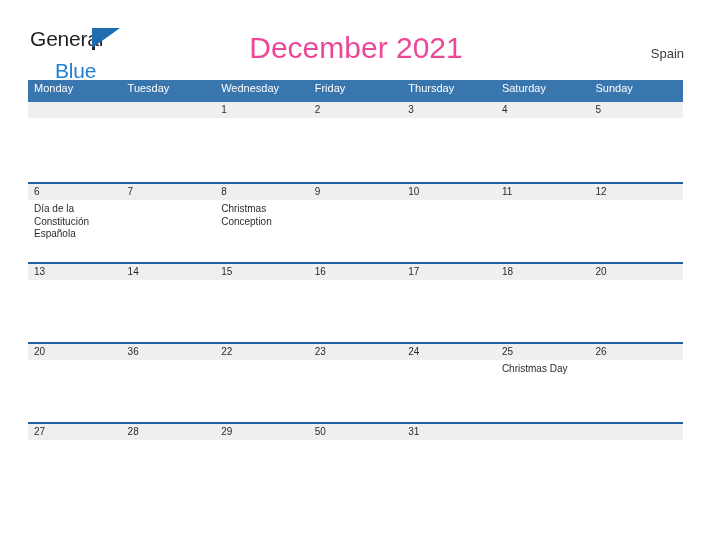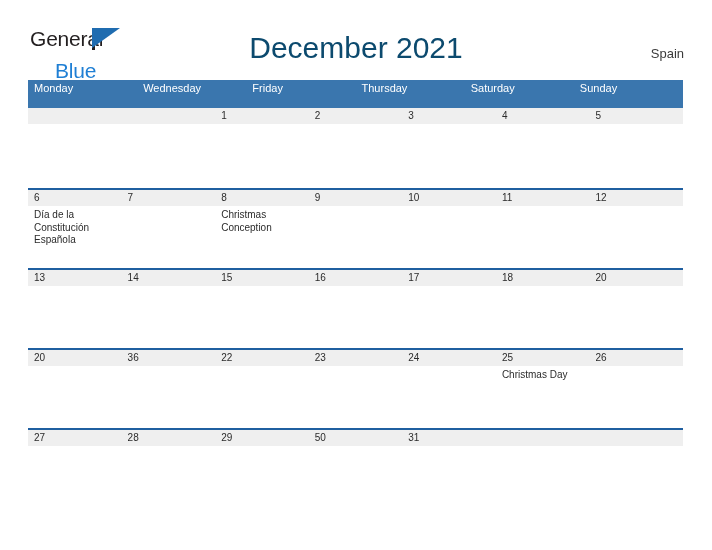--- a/index.html
+++ b/index.html
@@ -63,21 +63,21 @@
     margin-left: 25px;
     letter-spacing: -0.2px;
   }
   .title {
     position: absolute;
     left: 0;
     right: 0;
     top: 31px;
     text-align: center;
     font-size: 30px;
-    color: #0c4a6e;
+    color: #ec4899;
     font-weight: normal;
     letter-spacing: 0px;
   }
   .country {
     position: absolute;
     right: 28px;
     top: 46px;
     font-size: 13px;
     color: #3b3b3b;
   }
@@ -85,21 +85,21 @@
   
   .calendar {
     position: absolute;
     left: 28px;
     top: 80px;
     width: 655px;
   }
   .weekdays {
     display: flex;
     background: #3a76ae;
-    height: 28px;
+    height: 22px;
   }
   .weekday {
     flex: 1 1 0;
     color: #ffffff;
     font-size: 11px;
     line-height: 17px;
     padding-left: 6px;
     box-sizing: border-box;
     white-space: nowrap;
   }
@@ -158,20 +158,21 @@
 
   <div class="title">December 2021</div>
 
   <div class="country">Spain</div>
 
 </div>
 
 <div class="calendar">
   <div class="weekdays">
       <div class="weekday">Monday</div>
+      <div class="weekday">Tuesday</div>
       <div class="weekday">Wednesday</div>
       <div class="weekday">Friday</div>
       <div class="weekday">Thursday</div>
       <div class="weekday">Saturday</div>
       <div class="weekday">Sunday</div>
     </div>
   <div class="weeks">
       <div class="week">
         <div class="day empty">
           <div class="day-number"></div>

